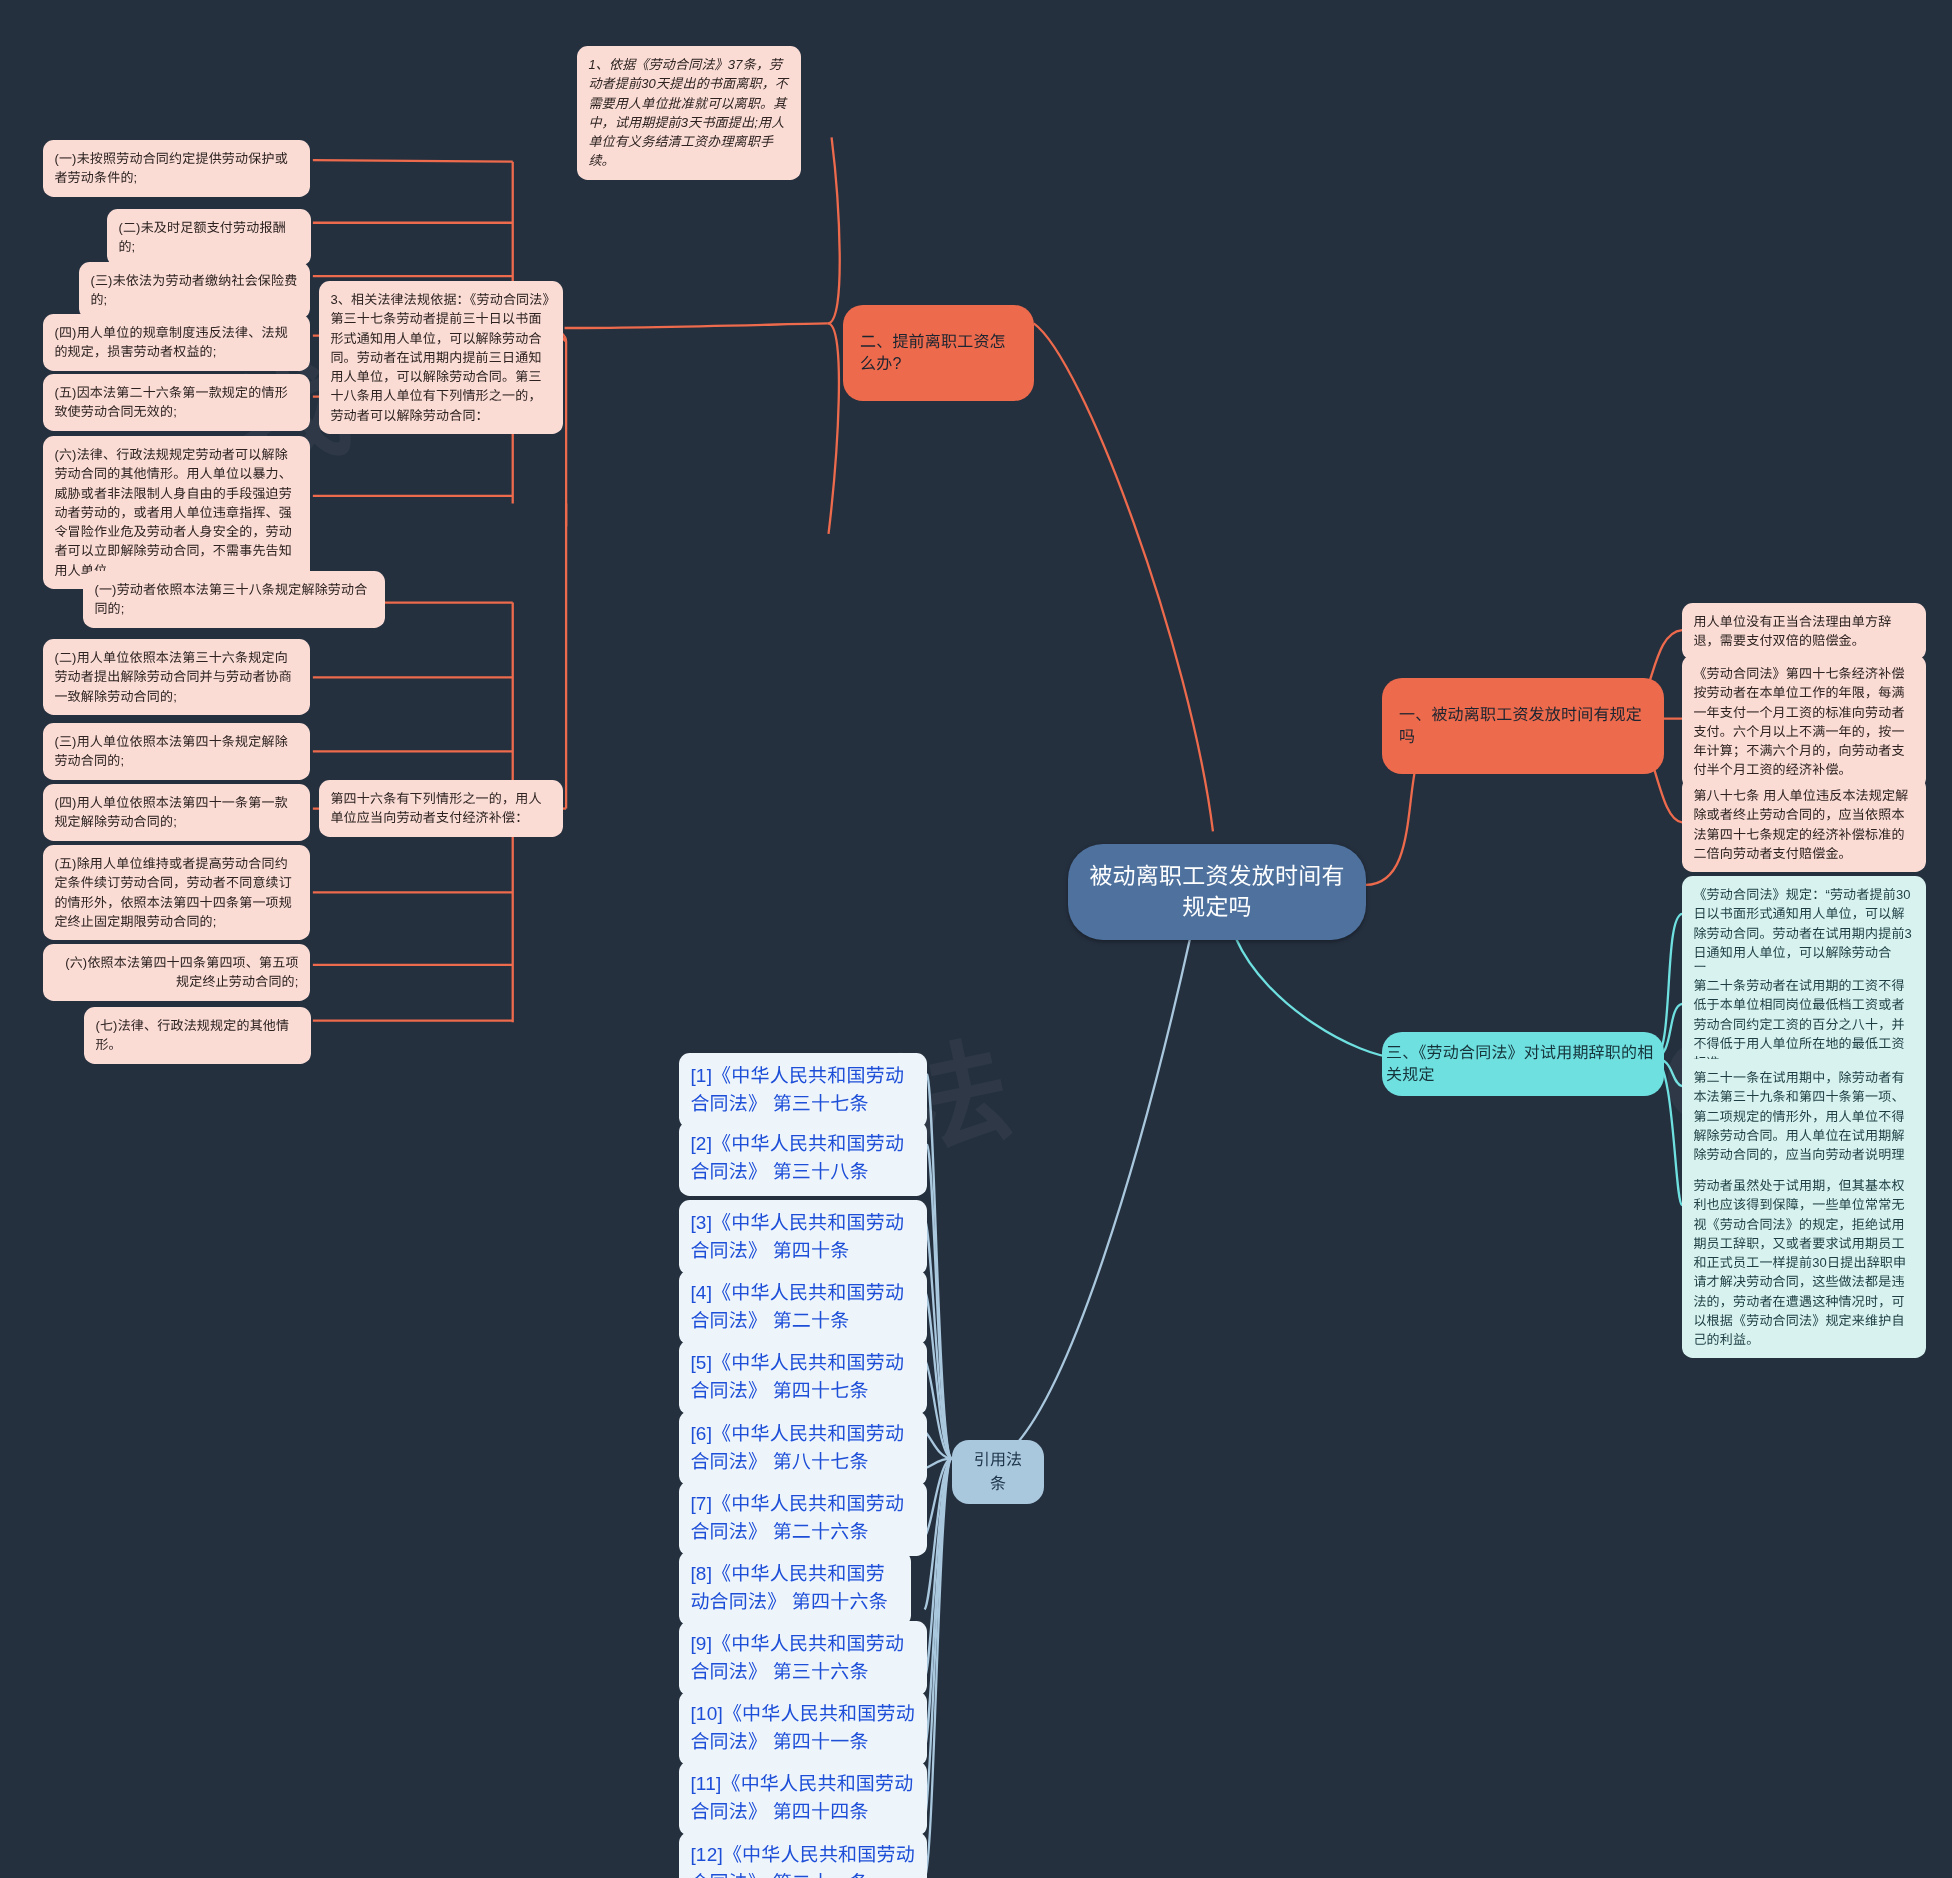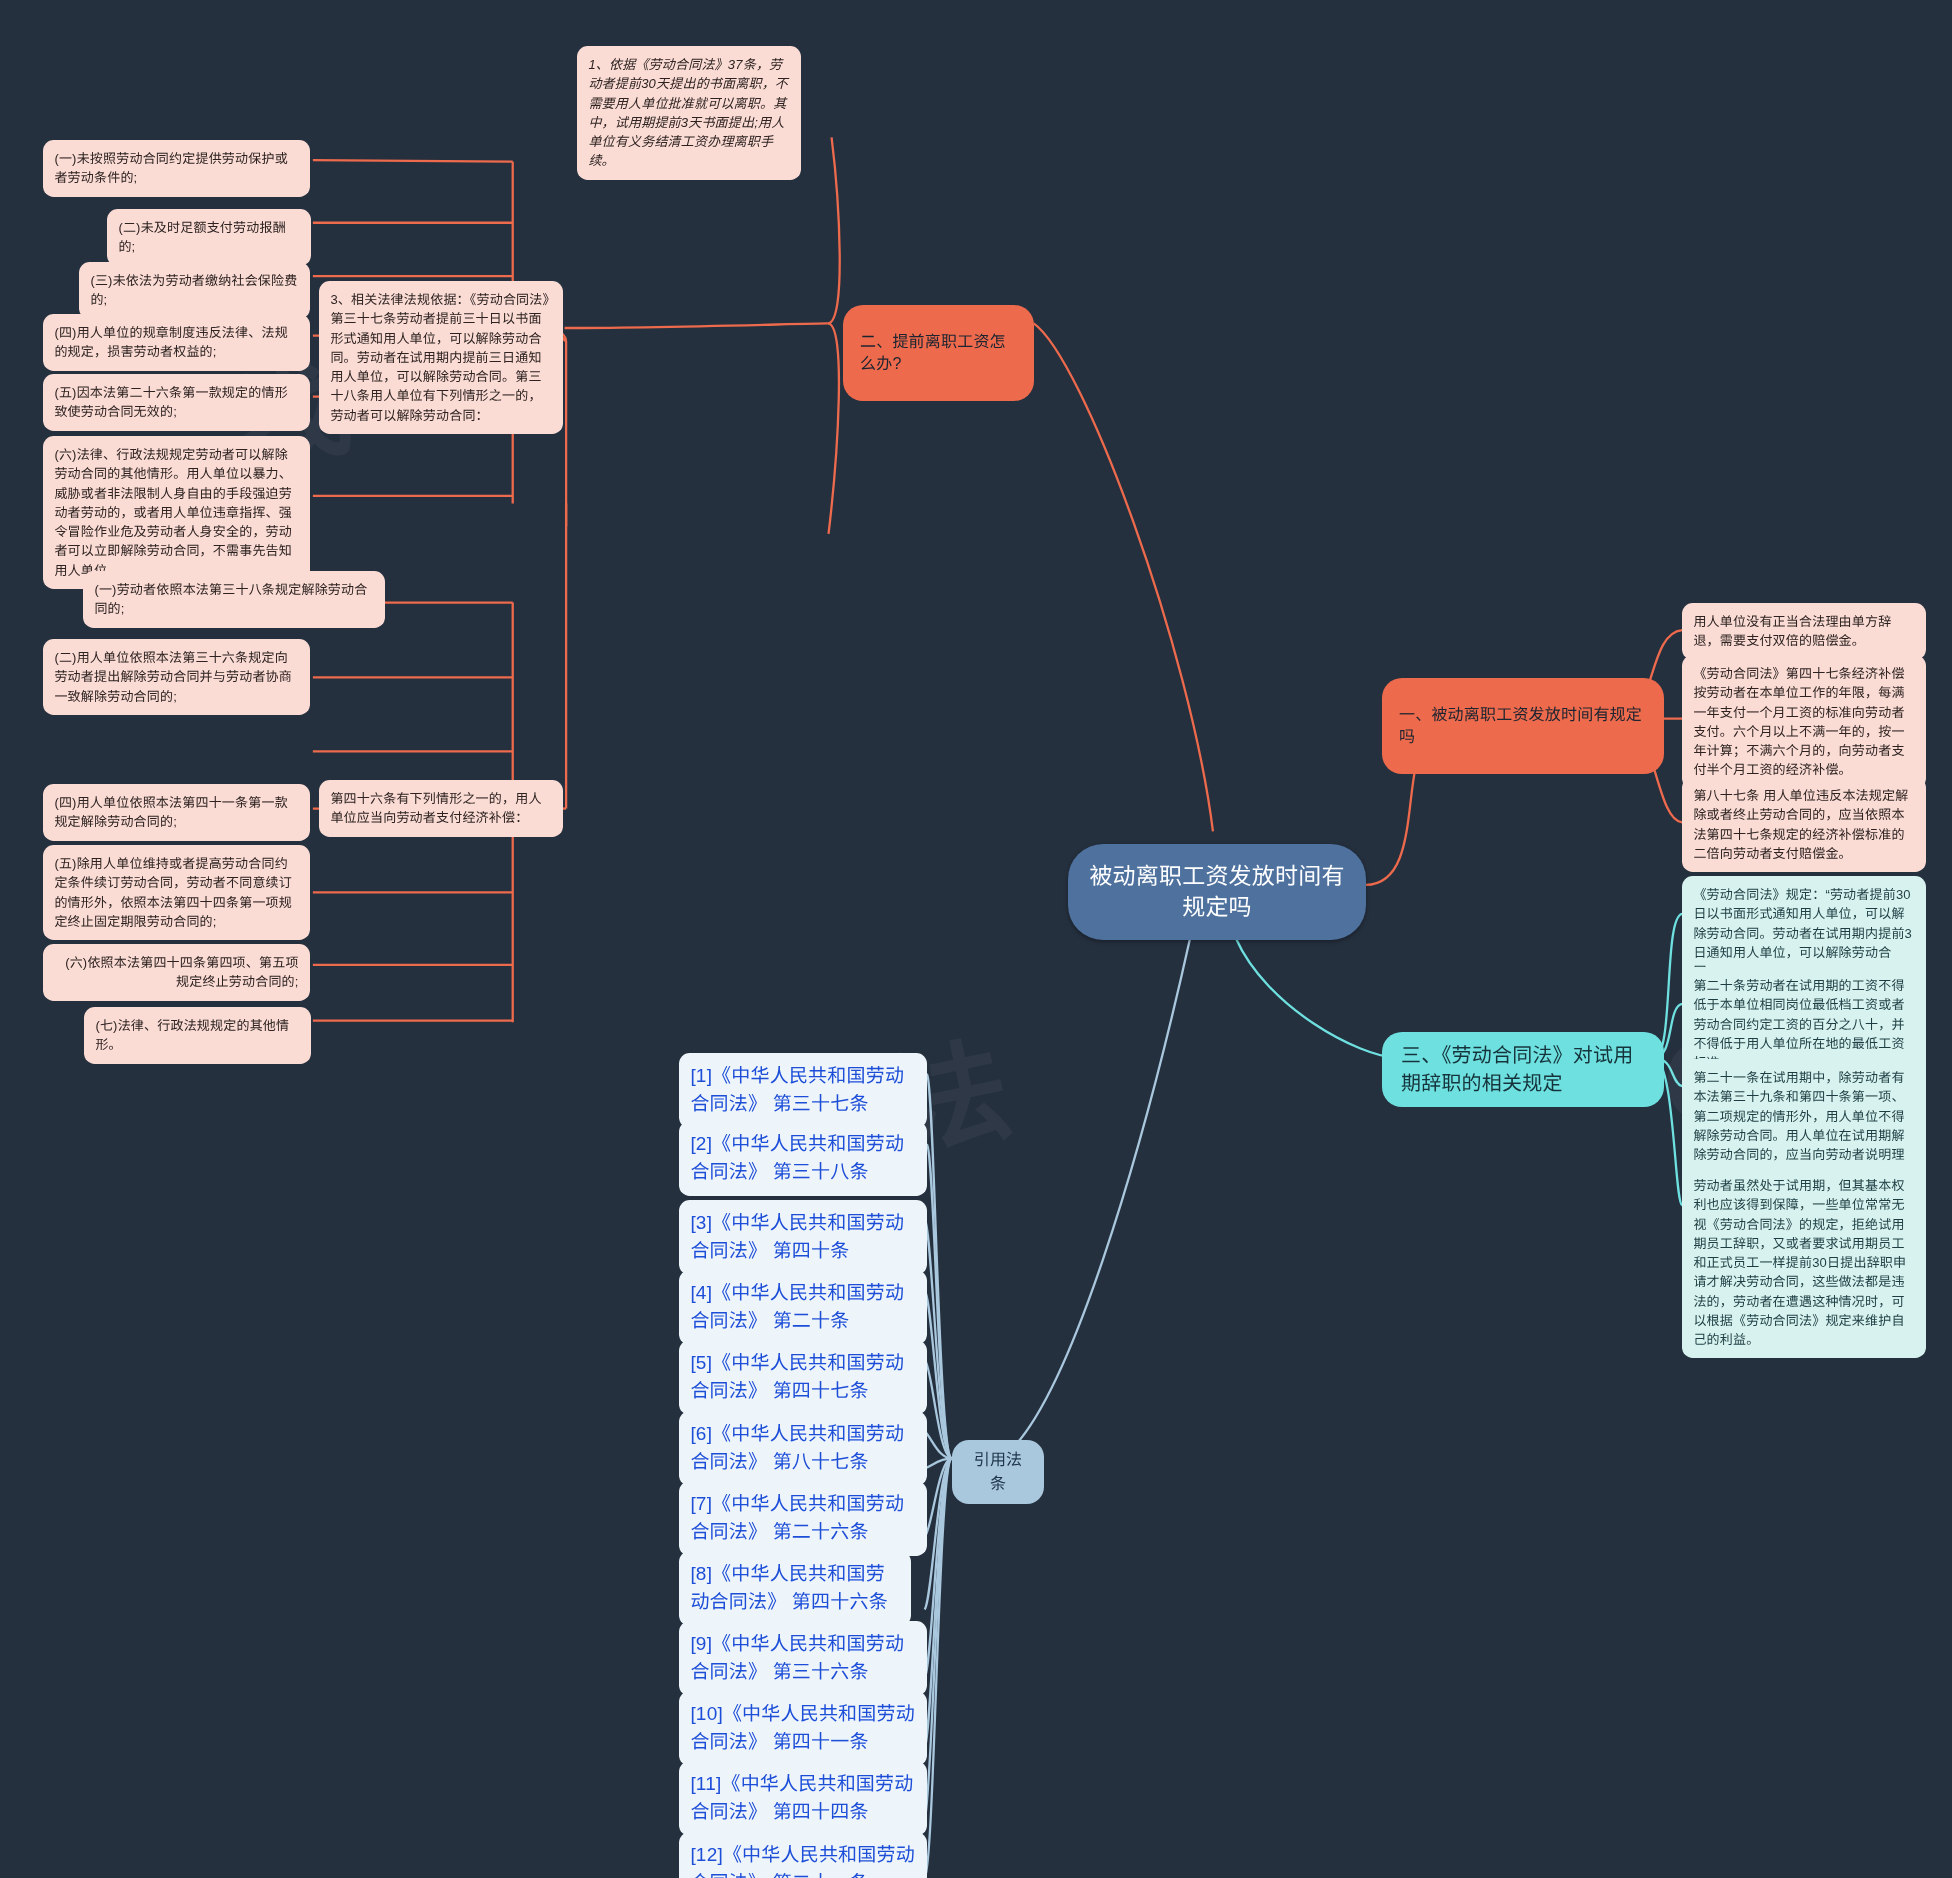--- a/index.html
+++ b/index.html
@@ -48,23 +48,23 @@
     color:#1b2430;
     font-size:16px;
     border-radius:20px;
     padding:26px 17px;
     line-height:1.38;
     z-index:7;
   }
   .branch-cyan{
     background:#6fe0e0;
     color:#15333a;
-    font-size:20px;
+    font-size:16px;
     border-radius:20px;
-    padding:10px 19px;
+    padding:10px 4px;
     line-height:1.38;
     z-index:7;
   }
   .branch-blue{
     background:#a9c7dd;
     color:#1d3448;
     font-size:16px;
     border-radius:17px;
     padding:8.4px 17px;
     z-index:7;
@@ -188,20 +188,21 @@
   <div class="node leaf-pink" style="left:107px;top:209px;width:204px;">(二)未及时足额支付劳动报酬的;</div>
   <div class="node leaf-pink" style="left:79px;top:262px;width:231px;">(三)未依法为劳动者缴纳社会保险费的;</div>
   <div class="node leaf-pink" style="left:43px;top:314px;width:267px;">(四)用人单位的规章制度违反法律、法规的规定，损害劳动者权益的;</div>
   <div class="node leaf-pink" style="left:43px;top:374px;width:267px;">(五)因本法第二十六条第一款规定的情形致使劳动合同无效的;</div>
   <div class="node leaf-pink" style="left:43px;top:436px;width:267px;">(六)法律、行政法规规定劳动者可以解除劳动合同的其他情形。用人单位以暴力、威胁或者非法限制人身自由的手段强迫劳动者劳动的，或者用人单位违章指挥、强令冒险作业危及劳动者人身安全的，劳动者可以立即解除劳动合同，不需事先告知用人单位。</div>
 
   <div class="node leaf-pink" style="left:319px;top:780px;width:244px;">第四十六条有下列情形之一的，用人单位应当向劳动者支付经济补偿：</div>
 
   <div class="node leaf-pink" style="left:43px;top:571px;width:302px;margin-left:40px;">(一)劳动者依照本法第三十八条规定解除劳动合同的;</div>
   <div class="node leaf-pink" style="left:43px;top:639px;width:267px;">(二)用人单位依照本法第三十六条规定向劳动者提出解除劳动合同并与劳动者协商一致解除劳动合同的;</div>
+  <div class="node leaf-pink" style="left:43px;top:723px;width:267px;">(三)用人单位依照本法第四十条规定解除劳动合同的;</div>
   <div class="node leaf-pink" style="left:43px;top:784px;width:267px;">(四)用人单位依照本法第四十一条第一款规定解除劳动合同的;</div>
   <div class="node leaf-pink" style="left:43px;top:845px;width:267px;">(五)除用人单位维持或者提高劳动合同约定条件续订劳动合同，劳动者不同意续订的情形外，依照本法第四十四条第一项规定终止固定期限劳动合同的;</div>
   <div class="node leaf-pink" style="left:43px;top:944px;width:267px;text-align:right;">(六)依照本法第四十四条第四项、第五项规定终止劳动合同的;</div>
   <div class="node leaf-pink" style="left:84px;top:1007px;width:227px;">(七)法律、行政法规规定的其他情形。</div>
 
   <div class="node branch-cyan" style="left:1382px;top:1032px;width:282px;">三、《劳动合同法》对试用期辞职的相关规定</div>
 
   <div class="node leaf-mint" style="left:1682px;top:876px;width:244px;">《劳动合同法》规定：“劳动者提前30日以书面形式通知用人单位，可以解除劳动合同。劳动者在试用期内提前3日通知用人单位，可以解除劳动合同。”</div>
   <div class="node leaf-mint" style="left:1682px;top:967px;width:244px;">第二十条劳动者在试用期的工资不得低于本单位相同岗位最低档工资或者劳动合同约定工资的百分之八十，并不得低于用人单位所在地的最低工资标准。</div>
   <div class="node leaf-mint" style="left:1682px;top:1059px;width:244px;">第二十一条在试用期中，除劳动者有本法第三十九条和第四十条第一项、第二项规定的情形外，用人单位不得解除劳动合同。用人单位在试用期解除劳动合同的，应当向劳动者说明理由。</div>

